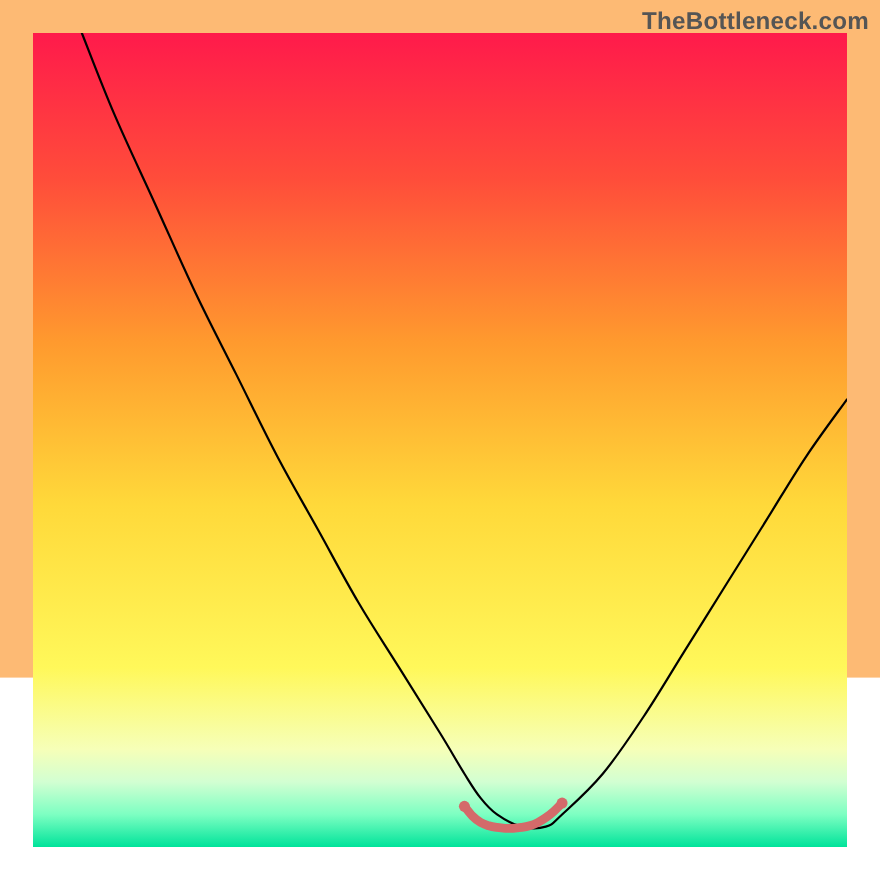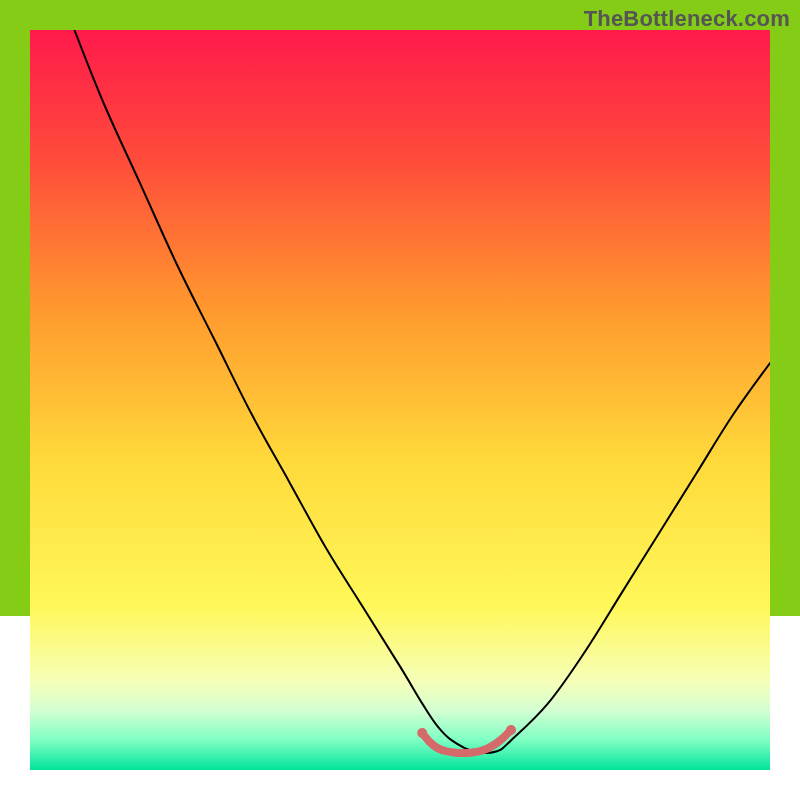--- a/index.html
+++ b/index.html
@@ -1,20 +1,20 @@
 <!DOCTYPE html>
 <html><head>
 <meta charset="utf-8">
 <style>
   * { margin: 0; padding: 0; box-sizing: border-box; }
   html, body { width: 800px; height: 800px; overflow: hidden; }
   .frame {
     width: 800px;
     height: 616px;
-    background: #84cc16;
+    background: #fdba74;
     position: relative;
   }
   .plot-area {
     position: absolute;
     left: 30px;
     top: 30px;
     width: 740px;
     height: 740px;
   }
   .watermark {

